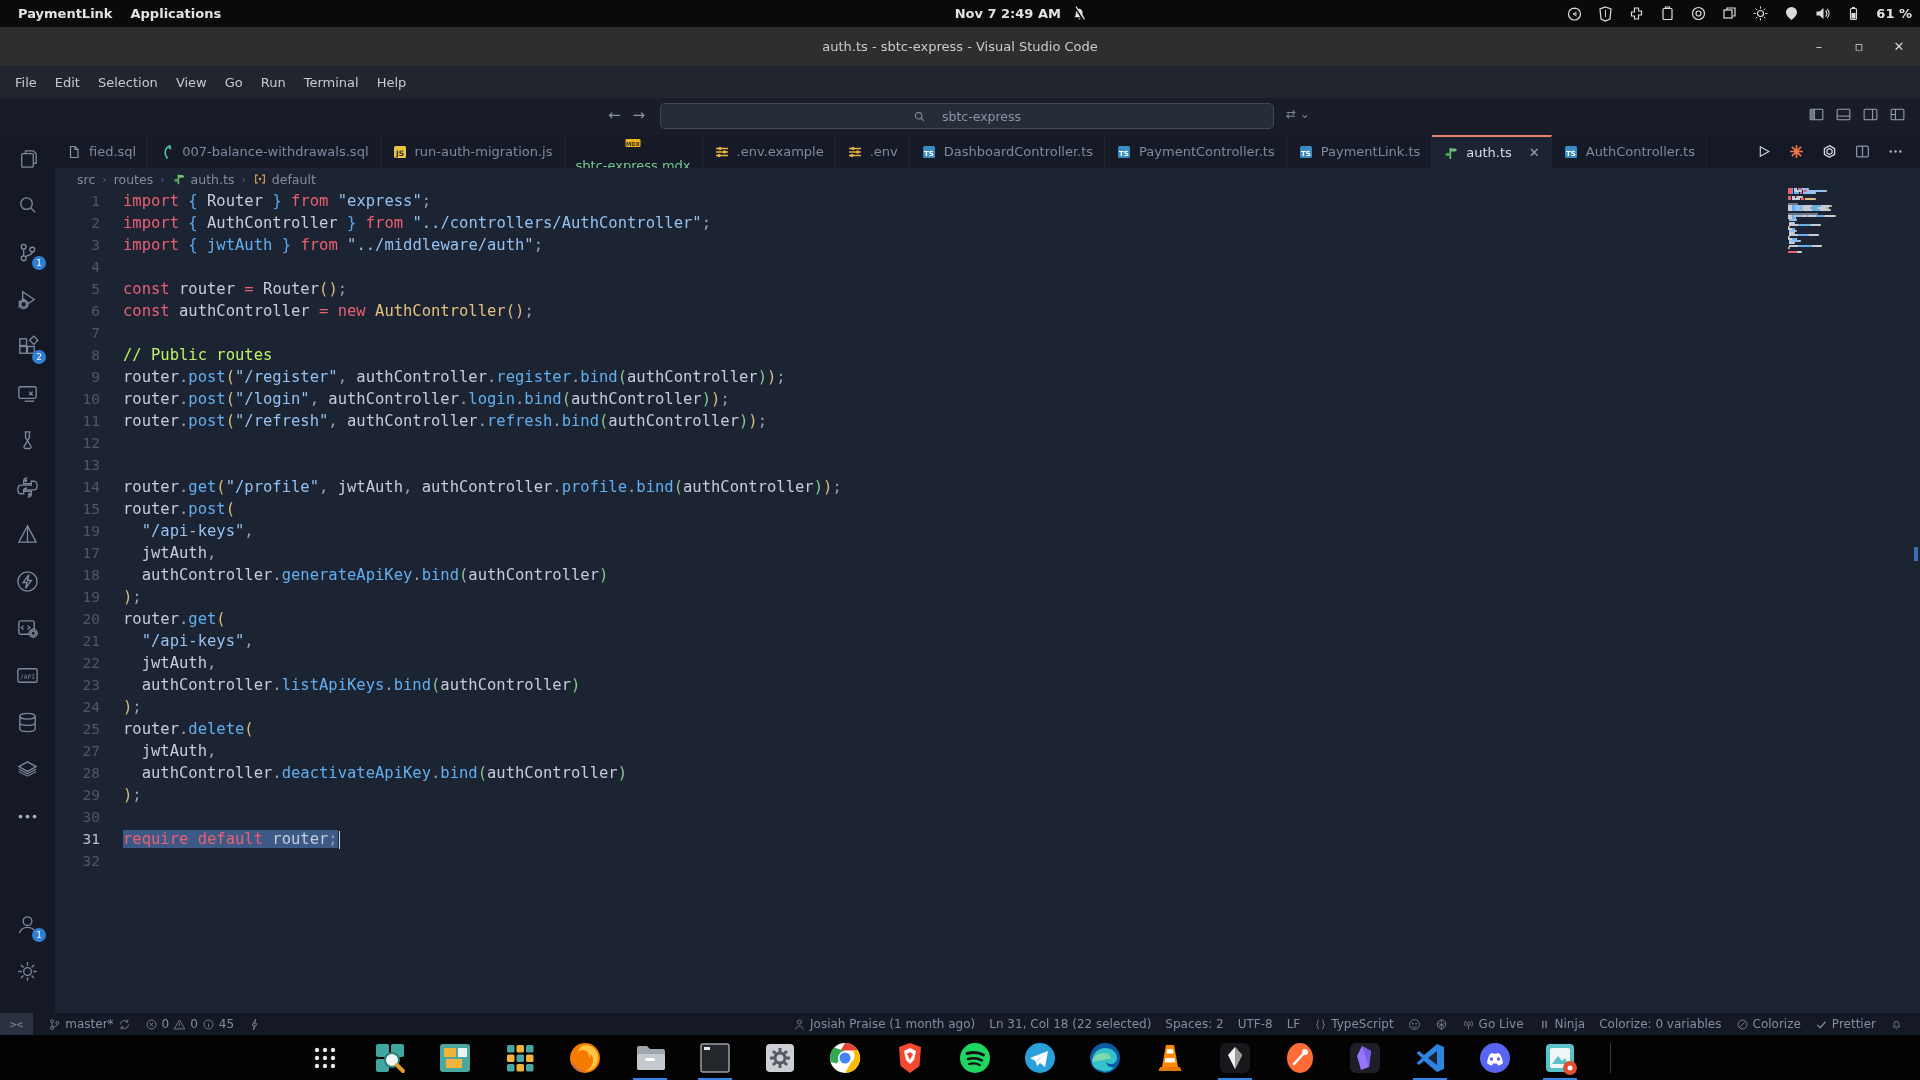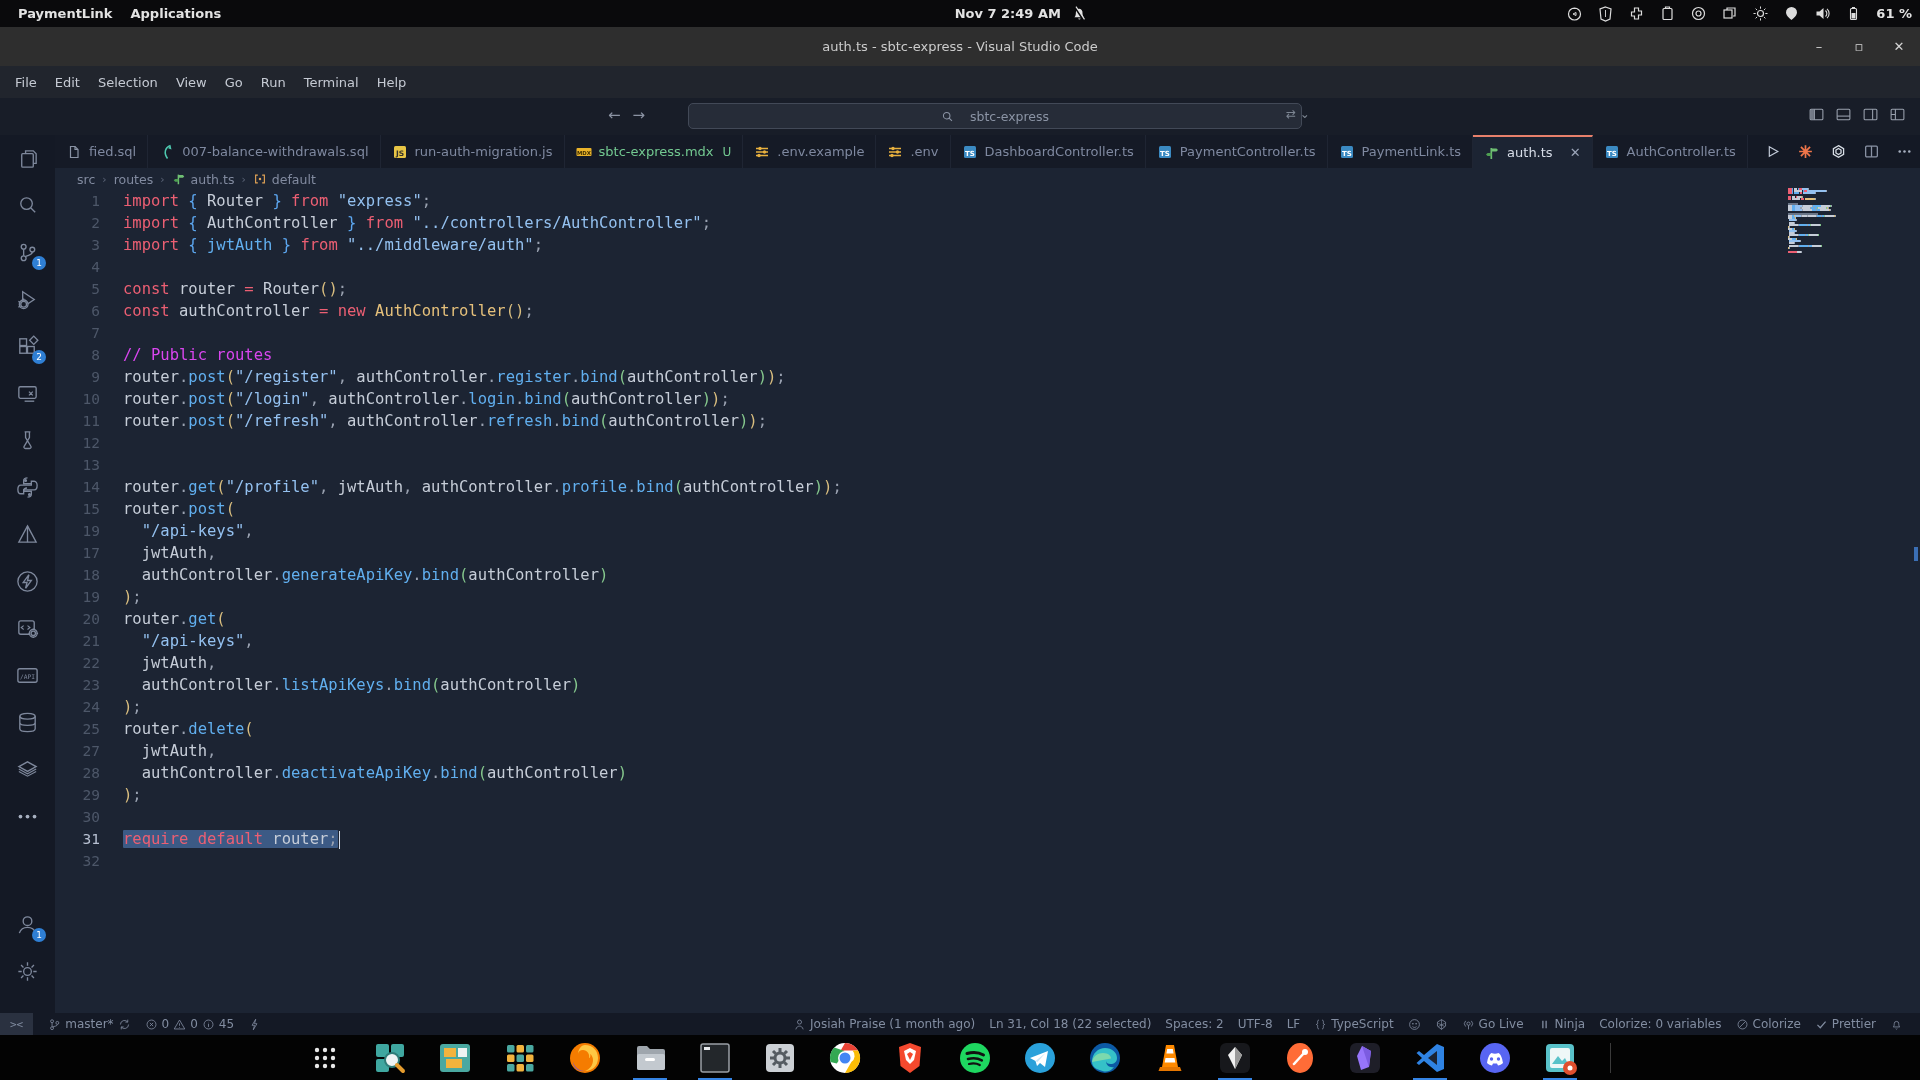--- a/index.html
+++ b/index.html
@@ -16,48 +16,48 @@
   
   #titlebar{left:0;top:27px;width:1920px;height:39px;background:#2e2e2e;display:flex;align-items:center;justify-content:center;color:#cccccc;font-size:13px;}
   #winctl{position:absolute;right:14px;top:0;height:39px;display:flex;align-items:center;gap:26px;color:#d5d5d5;font-size:13px;}
   .winbtn{width:14px;text-align:center;cursor:pointer;}
   
   #menubar{left:0;top:66px;width:1920px;height:32px;background:#21252d;display:flex;align-items:center;color:#c5cad3;font-size:13px;}
   .menu-item{padding:4px 9px;border-radius:4px;cursor:pointer;}
   
   #cmdrow{left:0;top:98px;width:1920px;height:37px;background:#181d28;}
   #navarrows{position:absolute;left:608px;top:8px;display:flex;gap:12px;color:#8b93a3;font-size:15px;}
-  #cmdbox{position:absolute;left:688px;top:5px;width:612px;height:24px;background:#262c38;border:1px solid #424957;border-radius:5px;display:flex;align-items:center;justify-content:center;color:#8b94a5;font-size:12.5px;gap:16px;}
+  #cmdbox{position:absolute;left:660px;top:5px;width:612px;height:24px;background:#262c38;border:1px solid #424957;border-radius:5px;display:flex;align-items:center;justify-content:center;color:#8b94a5;font-size:12.5px;gap:16px;}
   #cmd-extra{position:absolute;left:1286px;top:9px;color:#7d8693;font-size:12px;}
   #layout-icons{position:absolute;right:14px;top:8px;display:flex;gap:10px;}
   .lyt{width:17px;height:17px;}
   .lyt svg{width:100%;height:100%;}
   
   #tabbar{left:55px;top:135px;width:1865px;height:33px;background:#141925;display:flex;align-items:stretch;overflow:hidden;}
   .tab{display:flex;align-items:center;padding:0 11px;border-right:1px solid #1f2533;background:#151a26;color:#7f89a0;font-size:13px;white-space:nowrap;cursor:pointer;gap:7px;}
   .tab.active{background:#1c2433;color:#d8dee9;border-top:2px solid #e8806b;padding-top:0;}
   .tab .ticon{width:16px;height:16px;flex:none;display:inline-flex;}
   .tab .ticon svg{width:100%;height:100%;}
   .tab .git-u{color:#73c991;margin-left:2px;font-size:12px;}
-  .tab.git-new{color:#73c991;}
+  .tab.git-new{color:#73c991;flex-direction:column;}
   .tab .closex{margin-left:10px;color:#9aa4b8;font-size:13px;}
   #tab-actions{margin-left:auto;display:flex;align-items:center;gap:16px;padding:0 16px;color:#a7b0c0;}
   #tab-actions .ticon{width:17px;height:17px;display:inline-flex;}
   
   #breadcrumb{left:55px;top:168px;width:1865px;height:22px;background:#1c2433;display:flex;align-items:center;color:#828ba0;font-size:12.5px;padding-left:22px;gap:5px;}
   #breadcrumb .ticon{width:14px;height:14px;display:inline-flex;}
   #breadcrumb .sep{color:#5c6578;font-size:11px;padding:0 2px;}
   
   #editor{left:55px;top:190px;width:1865px;height:823px;background:#1c2433;font-family:"DejaVu Sans Mono",monospace;font-size:15.5px;}
   .code-line{display:flex;height:22px;line-height:22px;white-space:pre;}
   .ln{width:45px;text-align:right;color:#4d5769;flex:none;font-size:14.5px;}
   .ln.cur{color:#b7c0d1;}
   .code{margin-left:23px;}
   .tk-kw{color:#ec5f73}.tk-id{color:#c6cdd8}.tk-fn{color:#61afef}.tk-str{color:#94c1f0}
-  .tk-cls{color:#e5c07b}.tk-cm{color:#d946ef}.tk-pu{color:#9aa2b1}.tk-br{color:#5ca6ef}
+  .tk-cls{color:#e5c07b}.tk-cm{color:#bef264}.tk-pu{color:#9aa2b1}.tk-br{color:#5ca6ef}
   .tk-op{color:#ec5f73}.tk-p1{color:#d8bd7f}.tk-p2{color:#85c78d}
   .sel{background:#3c5a85;border-radius:1px;}
   .caret{display:inline-block;width:1.5px;height:18px;background:#d8dee9;vertical-align:middle;margin-left:1px;}
   
   #minimap{position:absolute;left:1788px;top:188px;width:118px;}
   .mm-row{height:2.1px;white-space:nowrap;font-size:0;}
   .mm-tk{display:inline-block;height:2px;}
   #scroll-deco{left:1914px;top:547px;width:4px;height:14px;background:#3b6fb5;}
   
   #activitybar{left:0;top:135px;width:55px;height:878px;background:#141925;}

